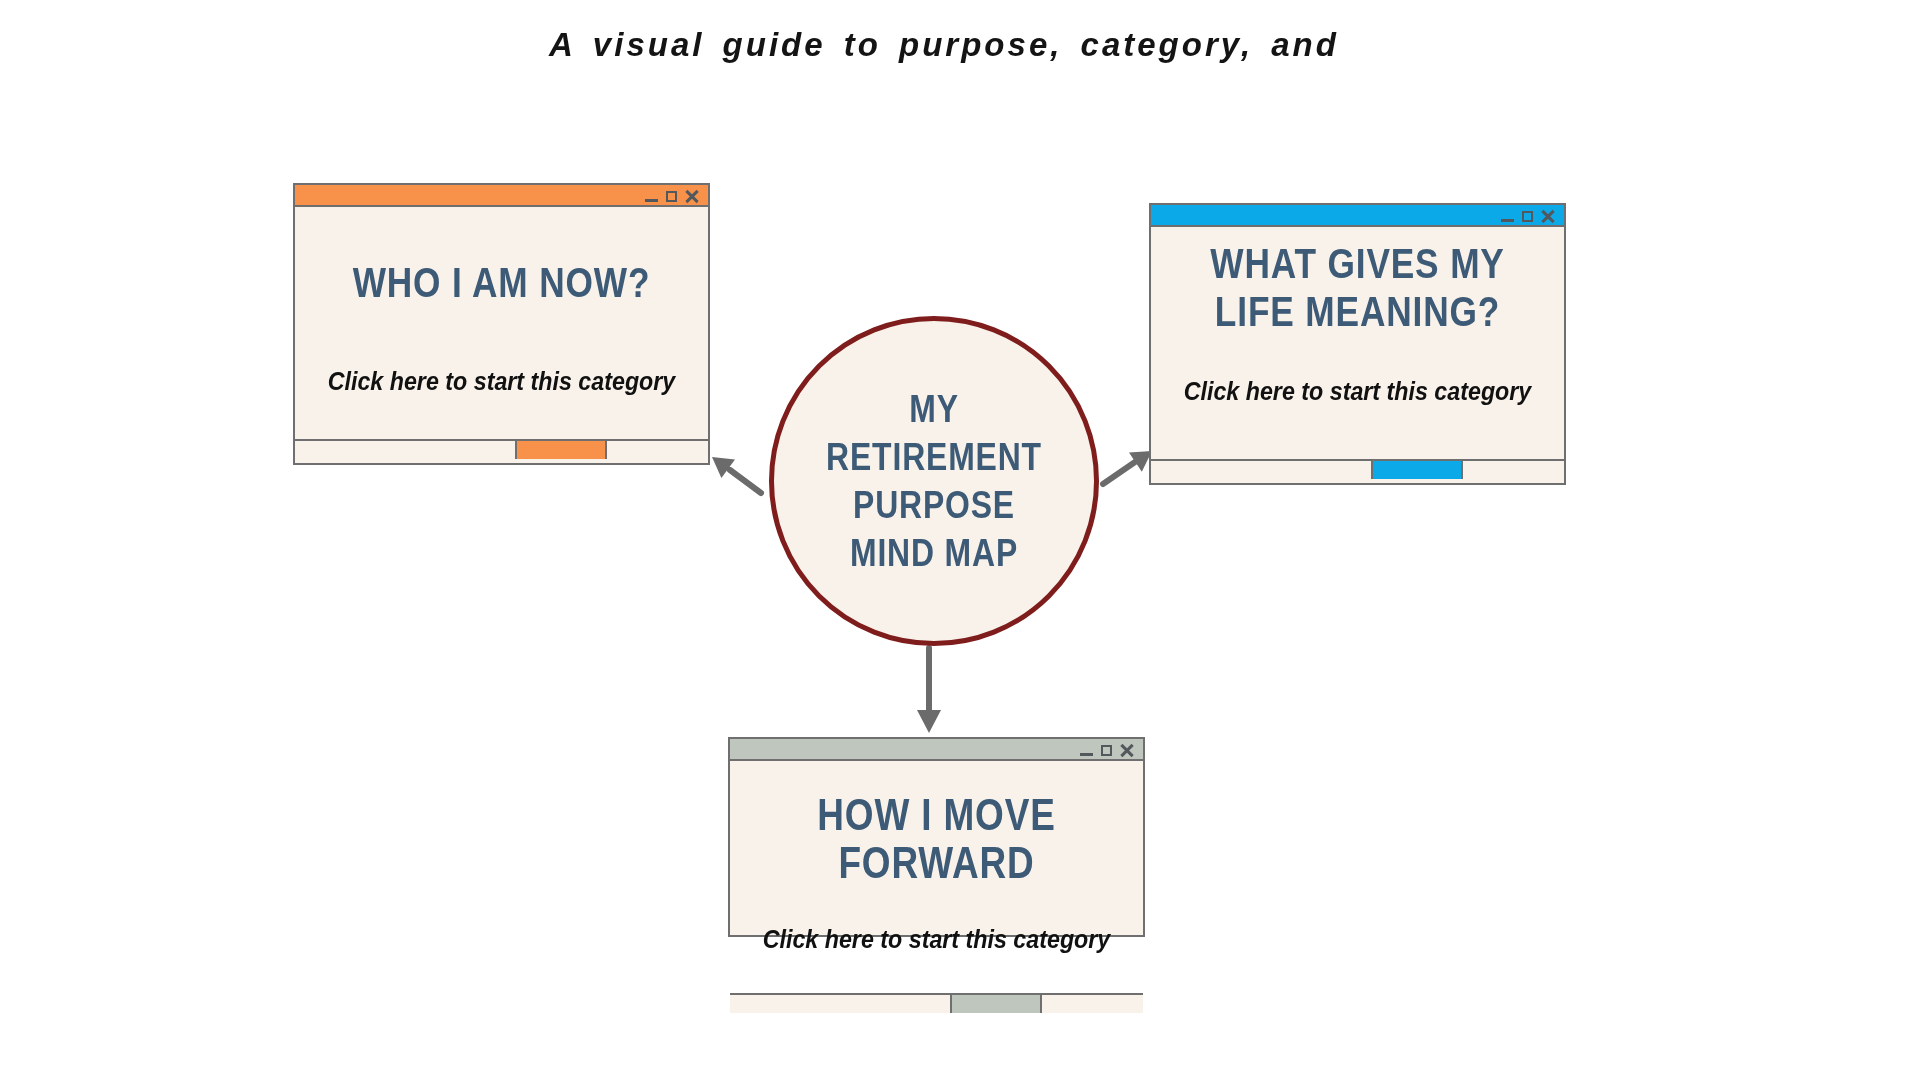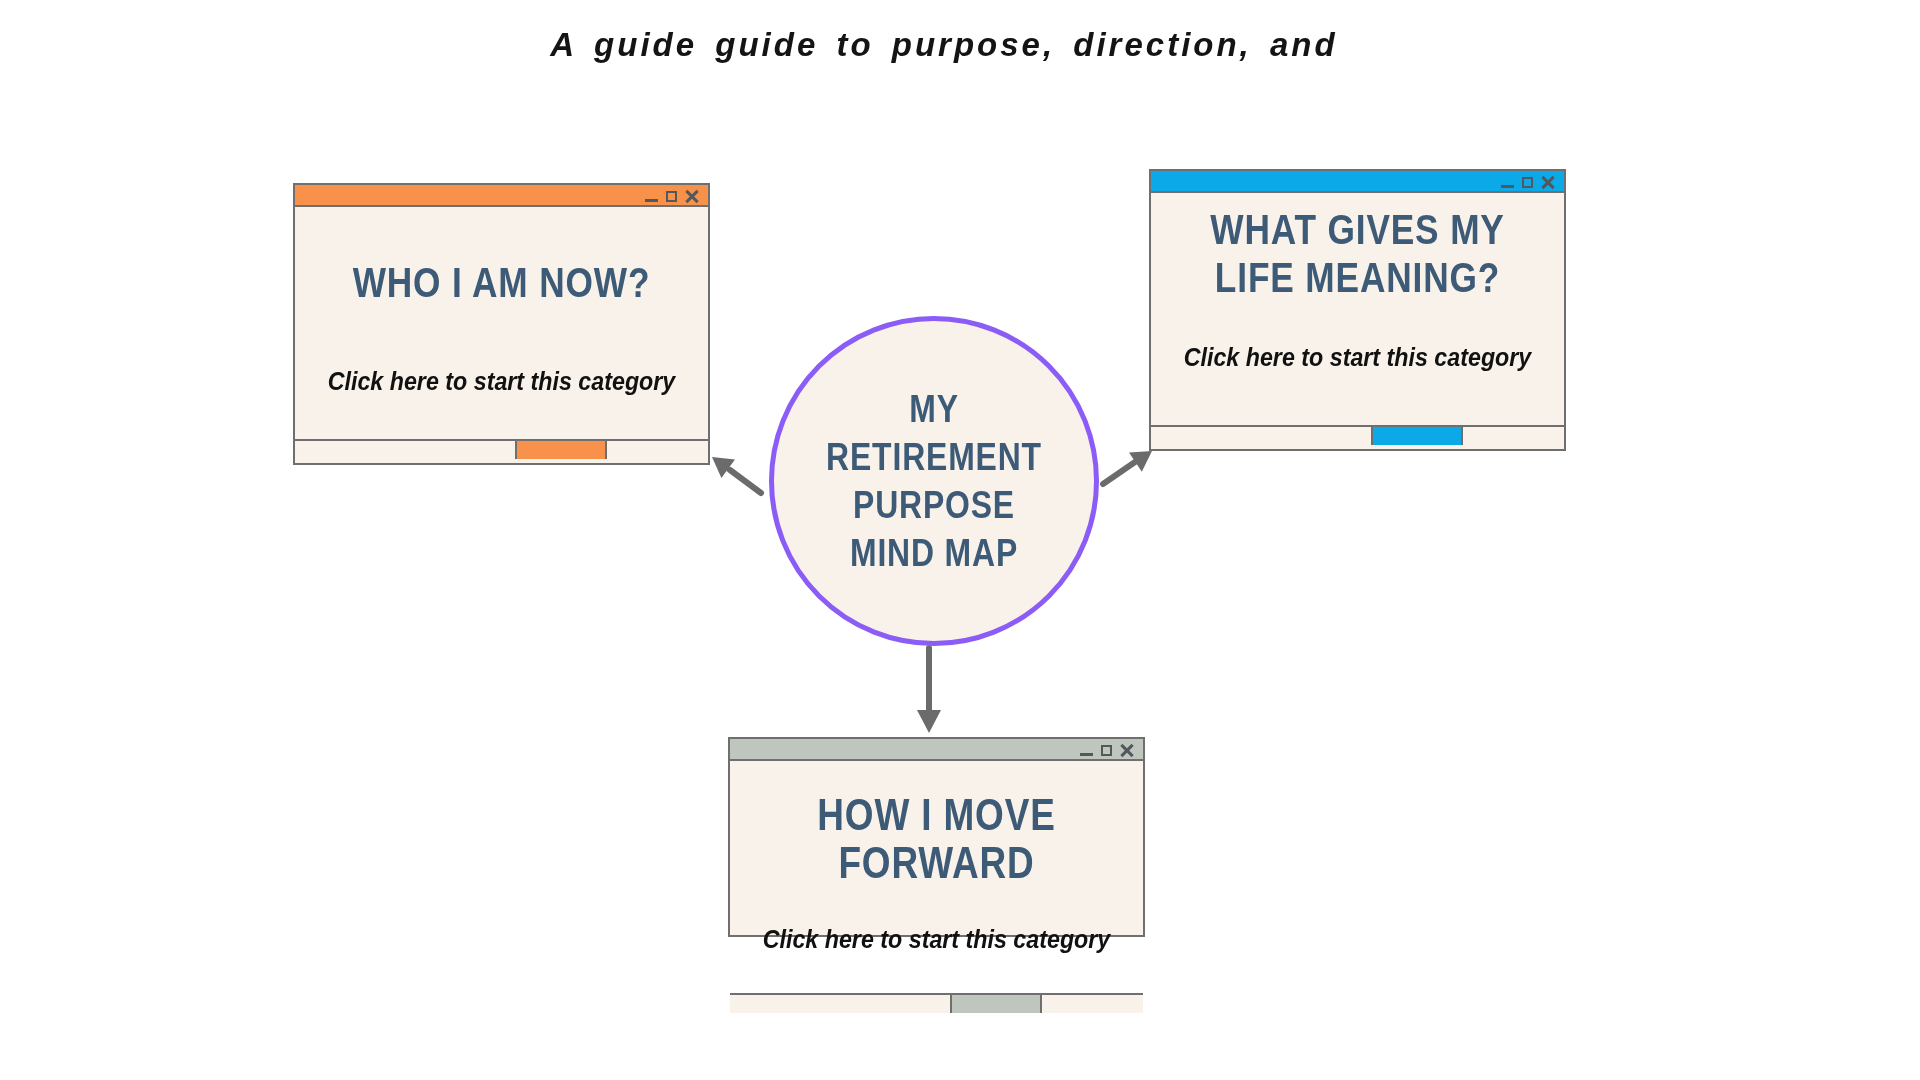--- a/index.html
+++ b/index.html
@@ -16,35 +16,35 @@
   }
 
   
   svg.connectors{ position:absolute; left:0; top:0; pointer-events:none; }
   svg.connectors line{ stroke:#6B6B6B; stroke-width:6; stroke-linecap:round; }
   svg.connectors polygon{ fill:#6B6B6B; }
 
   
   .circle{
     position:absolute; left:769px; top:316px; width:330px; height:330px;
-    background:#F8F2EA; border:5px solid #8b5cf6; border-radius:50%;
+    background:#F8F2EA; border:5px solid #7f1d1d; border-radius:50%;
     display:flex; align-items:center; justify-content:center;
   }
   .circle-text{
     color:#3D5A77; font-weight:bold; font-size:38px; line-height:48px;
     text-align:center; transform:scaleX(0.84); letter-spacing:1px;
   }
 
   
   .window{
     position:absolute; width:417px; height:282px;
     background:#F8F2EA; border:2px solid #6F6F6F;
   }
   .w-left   { left:293px;  top:183px; }
-  .w-right  { left:1149px; top:169px; }
+  .w-right  { left:1149px; top:203px; }
   .w-bottom { left:728px;  top:737px; height:200px; }
 
   .titlebar{ height:22px; border-bottom:2px solid #6F6F6F; position:relative; }
   .controls{ position:absolute; right:9px; top:0; height:22px;
              display:flex; align-items:center; gap:8px; }
   .ctl-min{ width:13px; height:3px; background:#53585C; margin-top:9px; }
   .ctl-max{ width:11px; height:11px; border:2.5px solid #53585C; background:transparent; }
   .ctl-close{ position:relative; width:14px; height:14px; }
   .ctl-close i{ position:absolute; left:-1px; top:5.5px; width:16px; height:3px;
                 background:#53585C; }
@@ -71,21 +71,21 @@
 
   .statusbar{ height:20px; border-top:2px solid #6F6F6F; position:relative;
               background:#F8F2EA; }
   .thumb{ position:absolute; left:53.2%; top:0; width:22.4%; height:100%;
           border-left:2px solid #6F6F6F; border-right:2px solid #6F6F6F; }
 </style>
 </head>
 <body>
 
 <header class="page-title">
-  <div>A guide guide to purpose, direction, and</div>
+  <div>A visual guide to purpose, category, and</div>
 </header>
 
 <svg class="connectors" width="1920" height="1080" viewBox="0 0 1920 1080">
   <g>
     <line x1="761" y1="493" x2="730" y2="470"></line>
     <polygon points="712,457 735,459.5 721.4,478.1"></polygon>
   </g>
   <g>
     <line x1="1103" y1="484" x2="1135" y2="462"></line>
     <polygon points="1152,451 1141.8,471.7 1129,452.6"></polygon>

